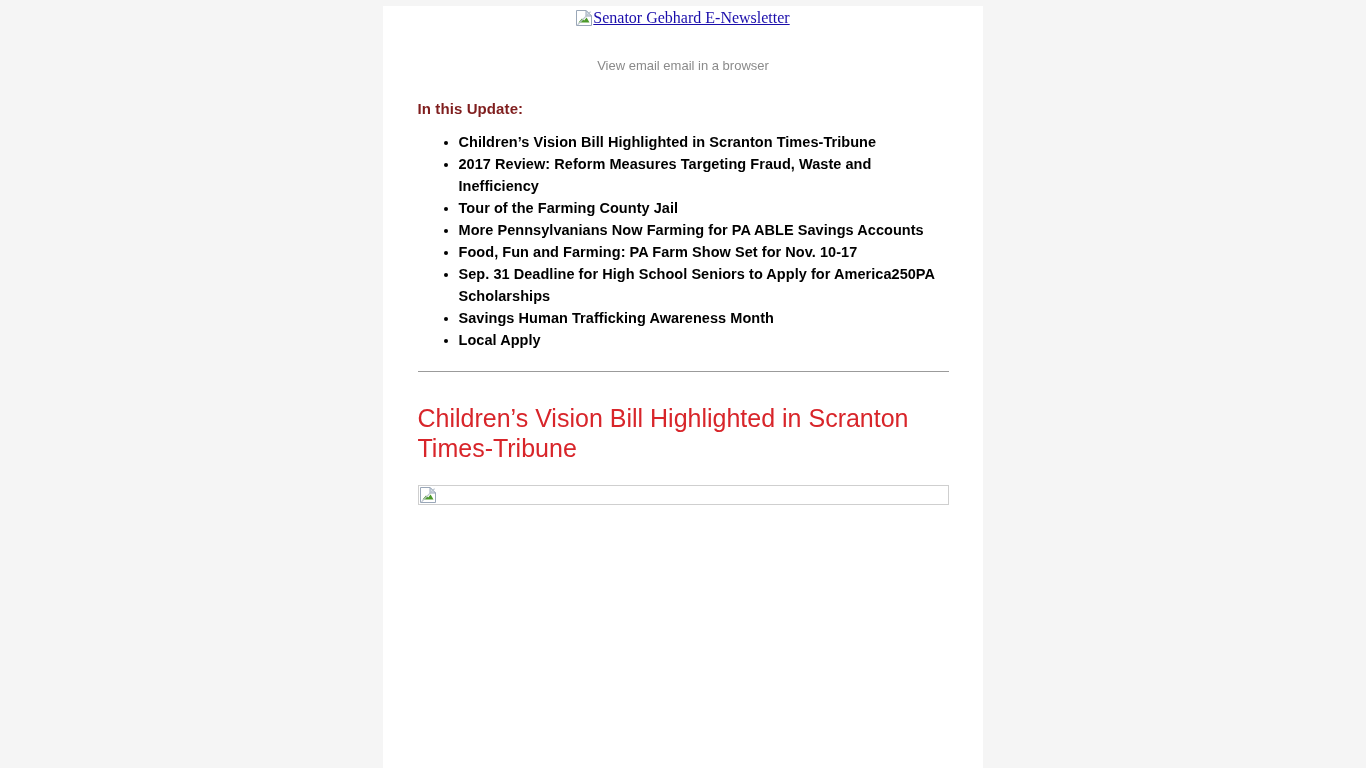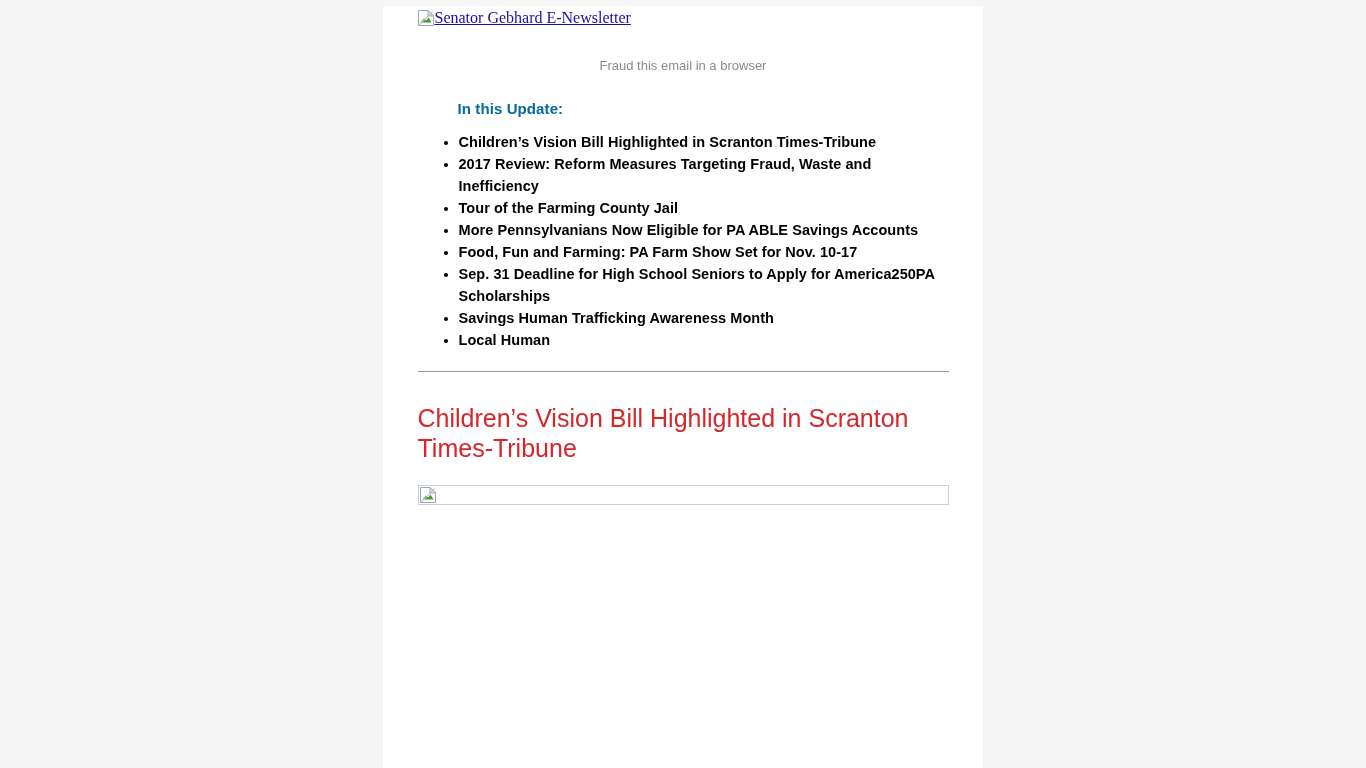--- a/index.html
+++ b/index.html
@@ -35,20 +35,21 @@
   }
 
   .inner {
     width: 531px;
     margin: 0 auto;
     padding-top: 0;
   }
 
   
   .logo-row {
+    text-align: center;
     padding-top: 2px;
     height: 22px;
   }
   .broken-img-link {
     display: inline-block;
     font-family: "Liberation Serif", serif;
     font-size: 16px;
     line-height: 18px;
     color: #1a0dab;
     text-decoration: underline;
@@ -74,24 +75,23 @@
   .view-browser a {
     color: #8a8a8a;
     text-decoration: none;
   }
 
   
   .update-heading {
     margin-top: 26px;
     font-size: 15px;
     font-weight: bold;
-    color: #0369a1;
+    color: #7f1d1d;
     line-height: 18px;
     letter-spacing: 0.1px;
-    margin-left: 40px;
   }
 
   
   ul.update-list {
     margin: 13px 0 0 0;
     padding-left: 41px;
     list-style-type: disc;
   }
   ul.update-list li {
     font-size: 14.5px;
@@ -148,34 +148,34 @@
     <div class="logo-row">
       <a class="broken-img-link" href="#"><span class="broken-icon"><svg width="16" height="16" viewBox="0 0 16 16" xmlns="http://www.w3.org/2000/svg">
         <path d="M0.5 0.5 H10 L15.5 6 V15.5 H0.5 Z" fill="#ffffff" stroke="#9aa7b8" stroke-width="1"></path>
         <path d="M10 0.5 L15.5 6 H10 Z" fill="#dfe6ef" stroke="#9aa7b8" stroke-width="1"></path>
         <path d="M2.5 12.5 L6 8.5 L8.2 10.6 L10.6 7.6 L13.5 12.5 Z" fill="#4c9a2a"></path>
         <path d="M1.5 14.8 L14.6 1.6" stroke="#b9c2cc" stroke-width="1.1" fill="none"></path>
       </svg></span><span>Senator Gebhard E-Newsletter</span></a>
     </div>
 
     <div class="view-browser">
-      <a href="#">Fraud this email in a browser</a>
+      <a href="#">View email email in a browser</a>
     </div>
 
     <div class="update-heading">In this Update:</div>
 
     <ul class="update-list">
       <li>Children’s Vision Bill Highlighted in Scranton Times-Tribune</li>
       <li>2017 Review: Reform Measures Targeting Fraud, Waste and Inefficiency</li>
       <li>Tour of the Farming County Jail</li>
-      <li>More Pennsylvanians Now Eligible for PA ABLE Savings Accounts</li>
+      <li>More Pennsylvanians Now Farming for PA ABLE Savings Accounts</li>
       <li>Food, Fun and Farming: PA Farm Show Set for Nov. 10-17</li>
       <li>Sep. 31 Deadline for High School Seniors to Apply for America250PA Scholarships</li>
       <li>Savings Human Trafficking Awareness Month</li>
-      <li>Local Human</li>
+      <li>Local Apply</li>
     </ul>
 
     <hr class="section-rule">
 
     <div class="article-heading">Children’s Vision Bill Highlighted in Scranton Times-Tribune</div>
 
     <div class="article-image-block">
       <span class="broken-icon"><svg width="16" height="16" viewBox="0 0 16 16" xmlns="http://www.w3.org/2000/svg">
         <path d="M0.5 0.5 H10 L15.5 6 V15.5 H0.5 Z" fill="#ffffff" stroke="#9aa7b8" stroke-width="1"></path>
         <path d="M10 0.5 L15.5 6 H10 Z" fill="#dfe6ef" stroke="#9aa7b8" stroke-width="1"></path>

